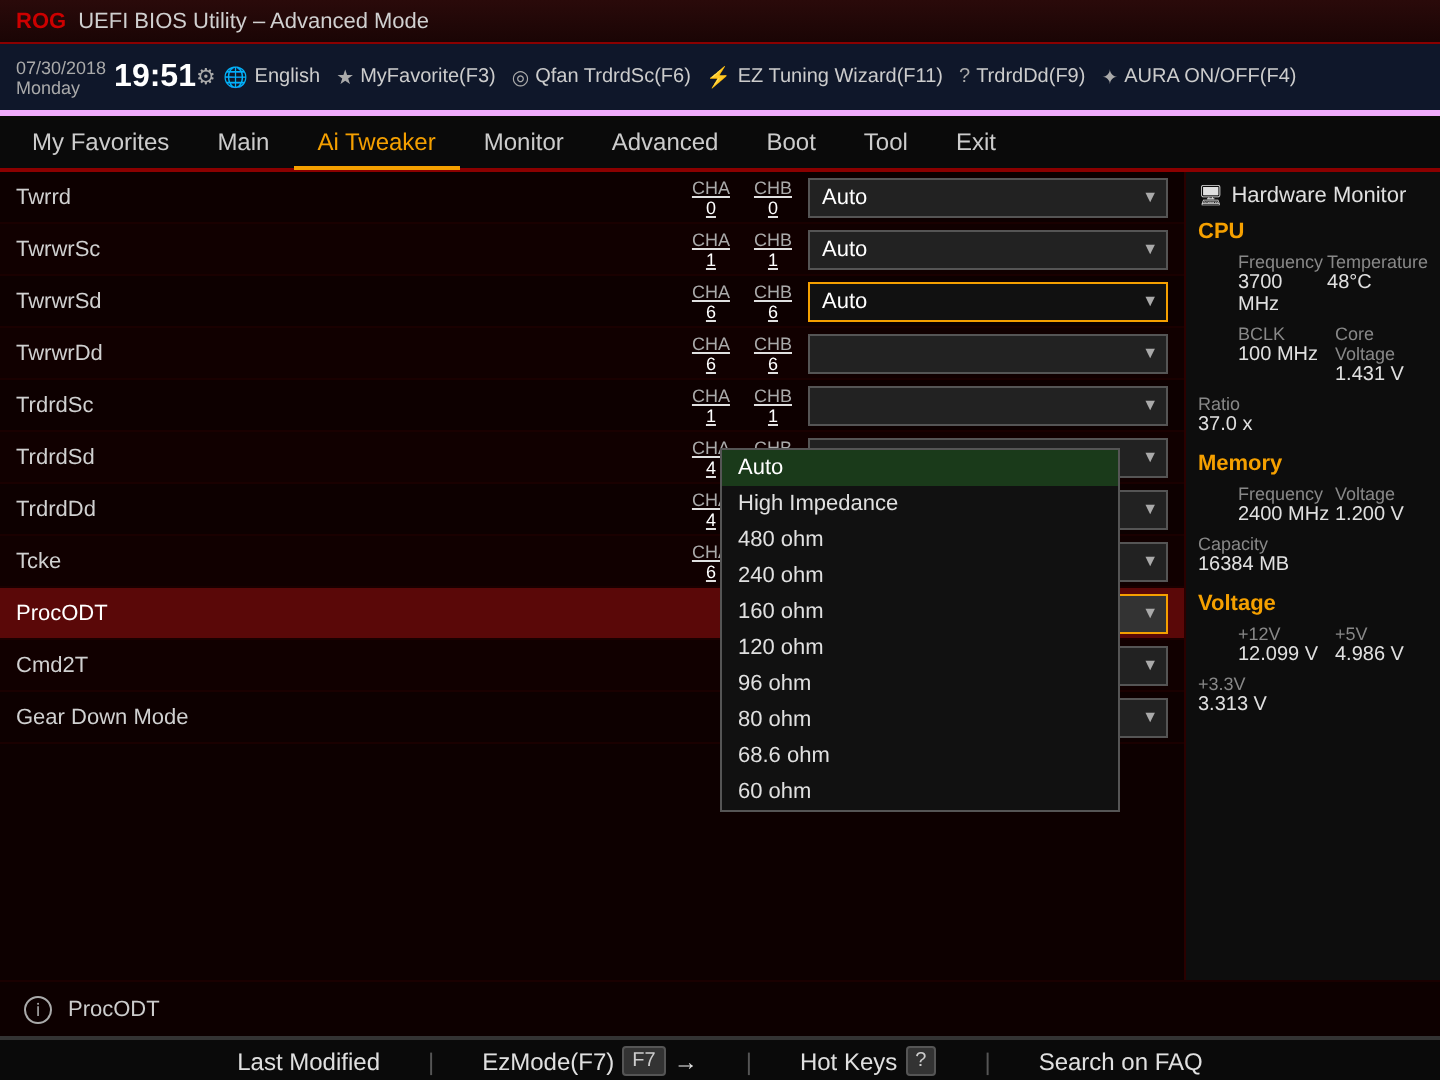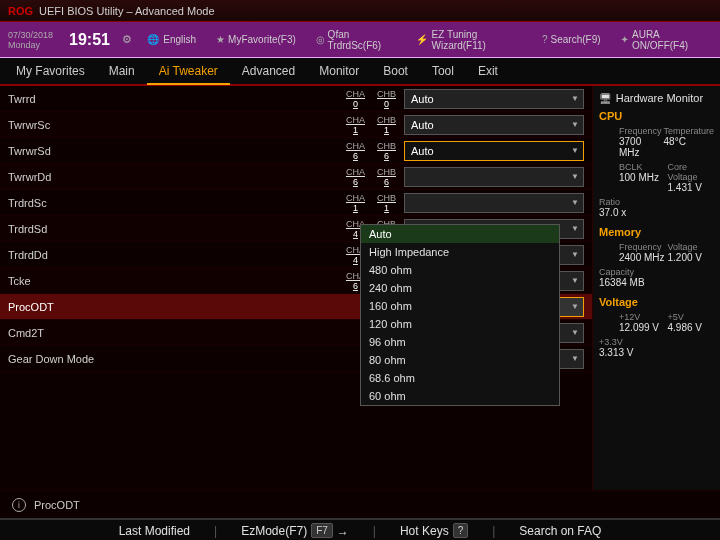--- a/index.html
+++ b/index.html
@@ -28,27 +28,26 @@
       font-size: 11px;
       margin-right: 6px;
     }
     #title-bar .title-text {
       color: #d0d0d0;
       font-size: 11px;
     }
 
     
     #info-bar {
-      background: #701a75;
-      border-bottom: 1px solid #f0abfc;
+      background: #0f172a;
+      border-bottom: 3px solid #f0abfc;
       height: 36px;
       display: flex;
       align-items: center;
       padding: 0 8px;
-      gap: 12px;
     }
     .datetime {
       display: flex;
       flex-direction: column;
       font-size: 9px;
       color: #aaa;
       margin-right: 4px;
     }
     .time-display {
       font-size: 16px;
@@ -300,34 +299,34 @@
   <div class="info-btn">
     <span class="icon">◎</span>
     <span>Qfan TrdrdSc(F6)</span>
   </div>
   <div class="info-btn">
     <span class="icon">⚡</span>
     <span>EZ Tuning Wizard(F11)</span>
   </div>
   <div class="info-btn">
     <span class="icon">?</span>
-    <span>Search(F9)</span>
+    <span>TrdrdDd(F9)</span>
   </div>
   <div class="info-btn">
     <span class="icon">✦</span>
     <span>AURA ON/OFF(F4)</span>
   </div>
 </div>
 
 <div id="nav-bar">
   <div class="nav-tab">My Favorites</div>
   <div class="nav-tab">Main</div>
   <div class="nav-tab active">Ai Tweaker</div>
+  <div class="nav-tab">Monitor</div>
   <div class="nav-tab">Advanced</div>
-  <div class="nav-tab">Monitor</div>
   <div class="nav-tab">Boot</div>
   <div class="nav-tab">Tool</div>
   <div class="nav-tab">Exit</div>
 </div>
 
 <div id="main-layout">
 
   <div id="content-area">
     <div class="settings-table">
 

